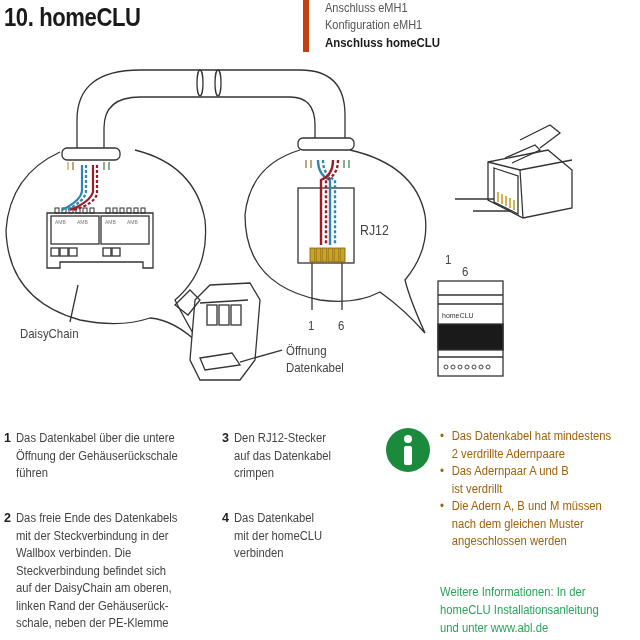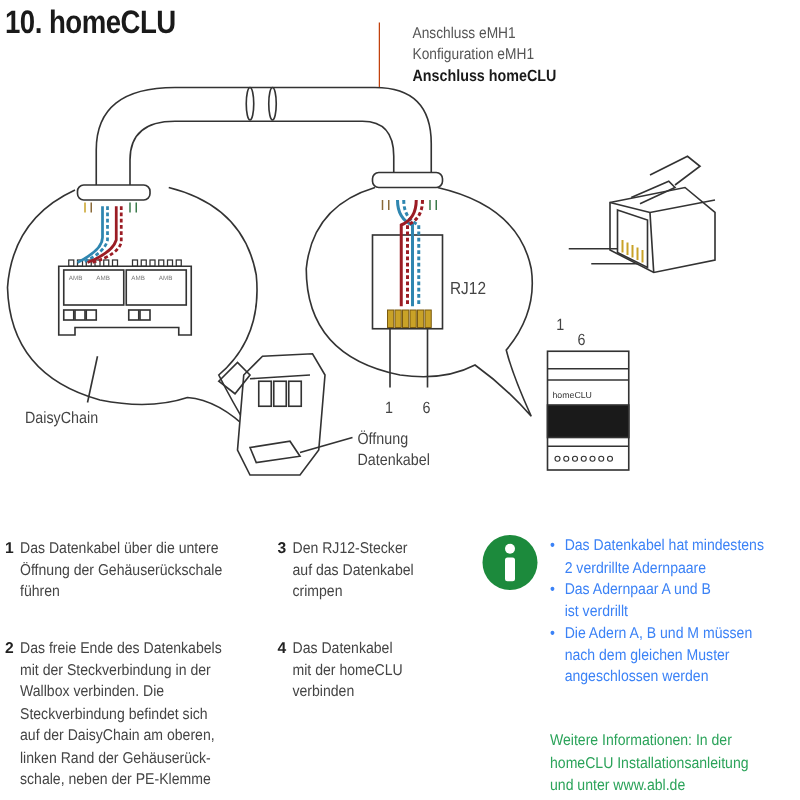--- a/index.html
+++ b/index.html
@@ -1,31 +1,31 @@
 <!DOCTYPE html>
 <html><head>
 <meta charset="utf-8">
 <style>
   * { box-sizing: border-box; margin: 0; padding: 0; }
   body { width: 640px; height: 640px; background: #fff; position: relative; overflow: hidden;
     font-family: "Liberation Sans", sans-serif; color: #333; }
   .title { position: absolute; left: 4px; top: 2px; font-size: 26px; font-weight: bold; color: #1a1a1a;
     font-family: "Liberation Sans", sans-serif; letter-spacing: -0.5px; transform: scaleX(0.85); transform-origin: left top; }
-  .nav { position: absolute; left: 303px; top: 18px; border-left: 1px solid #c2410c; height: 52px; padding-left: 26px; }
+  .nav { position: absolute; left: 303px; top: 0; border-left: 6px solid #c2410c; height: 52px; padding-left: 16px; }
   .nav div { font-size: 12.5px; line-height: 17px; color: #555; transform: scaleX(0.88); transform-origin: left; white-space: nowrap; }
   .nav div.active { color: #1a1a1a; font-weight: bold; font-size: 13px; }
   svg.diagram { position: absolute; left: 0; top: 60px; }
   .lbl { position: absolute; font-size: 13px; color: #444; transform: scaleX(0.88); transform-origin: left; white-space: nowrap; }
   .step { position: absolute; font-size: 12.5px; line-height: 17.5px; color: #444; }
   .step .num { position: absolute; left: 0; top: 0; font-weight: bold; color: #222; }
   .step .txt { margin-left: 12px; transform: scaleX(0.9); transform-origin: left top; white-space: nowrap; }
   .info-icon { position: absolute; left: 386px; top: 428px; width: 44px; height: 44px; border-radius: 50%; background: #1c8a3c; }
   .info-icon .dot { position: absolute; left: 18px; top: 7px; width: 8px; height: 8px; border-radius: 50%; background: #fff; }
   .info-icon .bar { position: absolute; left: 18px; top: 18px; width: 8px; height: 19px; border-radius: 2px; background: #fff; }
-  .info-list { position: absolute; left: 440px; top: 428px; font-size: 12.5px; line-height: 17.5px; color: #3b82f6; }
+  .info-list { position: absolute; left: 440px; top: 428px; font-size: 12.5px; line-height: 17.5px; color: #a16207; }
   .info-list li { list-style: none; position: relative; padding-left: 13px; transform: scaleX(0.9); transform-origin: left; white-space: nowrap; }
   .info-list li::before { content: "•"; position: absolute; left: 0; top: 0; }
   .more { position: absolute; left: 440px; top: 583px; font-size: 12.5px; line-height: 18px; color: #2ba35a; transform: scaleX(0.9); transform-origin: left top; white-space: nowrap; }
 </style>
 </head>
 <body>
 
 <div class="title">10. homeCLU</div>
 
 <div class="nav">

